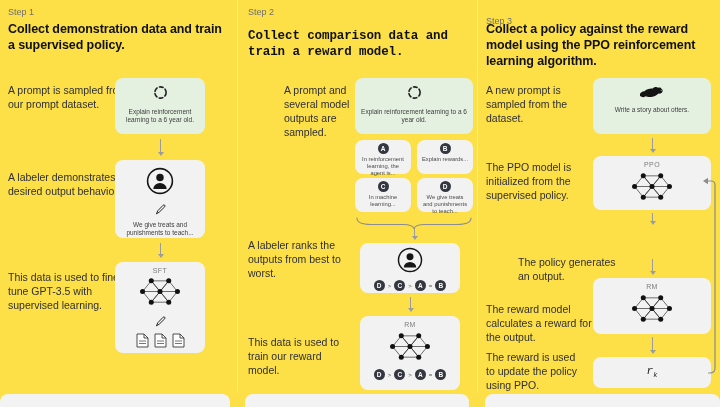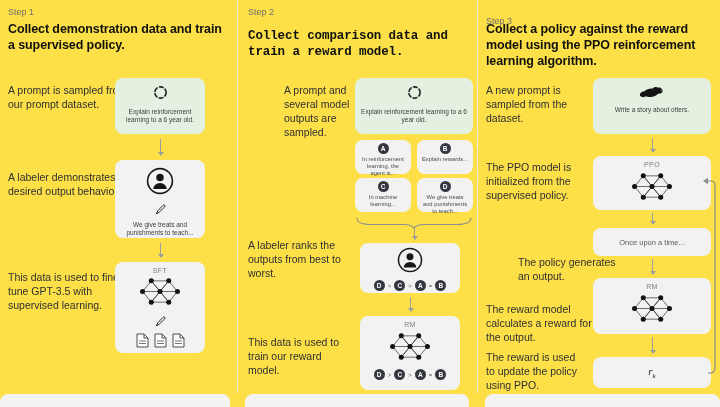--- a/index.html
+++ b/index.html
@@ -17,21 +17,21 @@
   .tinytext{font-size:5.8px;color:#4a4a4a;text-align:center;line-height:1.18;padding:0 4px;}
   .netlabel{font-size:7px;color:#7c7c7c;letter-spacing:0.4px;text-align:center;}
   .outputtext{font-size:7.5px;color:#5a5a5a;text-align:center;}
   .varrow{position:absolute;width:9px;display:flex;flex-direction:column;align-items:center;}
   .varrow .line{width:1px;flex:1;background:#9c9c9c;}
   .varrow .head{width:0;height:0;border-left:3px solid transparent;border-right:3px solid transparent;border-top:4px solid #9c9c9c;}
   .lc{width:11px;height:11px;border-radius:50%;background:#353740;color:#fff;font-size:6.5px;font-weight:bold;
       display:flex;align-items:center;justify-content:center;flex:0 0 auto;}
   .ranking{display:flex;align-items:center;gap:3px;}
   .ranking .sep{font-size:6px;color:#555;}
-  .rk{font-family:Liberation Serif, serif;font-style:italic;font-size:11px;color:#222;}
+  .rk{font-family:Liberation Mono, monospace;font-style:italic;font-size:11px;color:#222;}
   .rk sub{font-size:7px;}
   .iconrow{display:flex;gap:5px;align-items:flex-end;}
   .fb-svg{position:absolute;}
 </style>
 </head>
 <body>
 
 <div class="canvas">
 
   <div class="divider" style="left:237px;"></div>
@@ -268,23 +268,20 @@
         </g>
       </svg>
     </span>
   </div>
 
   <div class="varrow" style="left:648px;top:213px;height:12px;">
       <div class="line"></div>
       <div class="head"></div>
     </div>
 
-  <div class="figbox" style="left:593px;top:228px;width:118px;height:28px;justify-content:center;">
-    <span class="outputtext">Once upon a time...</span>
-  </div>
 
   <div class="varrow" style="left:648px;top:259px;height:16px;">
       <div class="line"></div>
       <div class="head"></div>
     </div>
 
   <div class="figbox" style="left:593px;top:278px;width:118px;height:56px;padding-top:5px;gap:3px;">
     <span class="netlabel">RM</span>
     <span>
       <svg width="44" height="31" viewBox="0 0 44 32">

